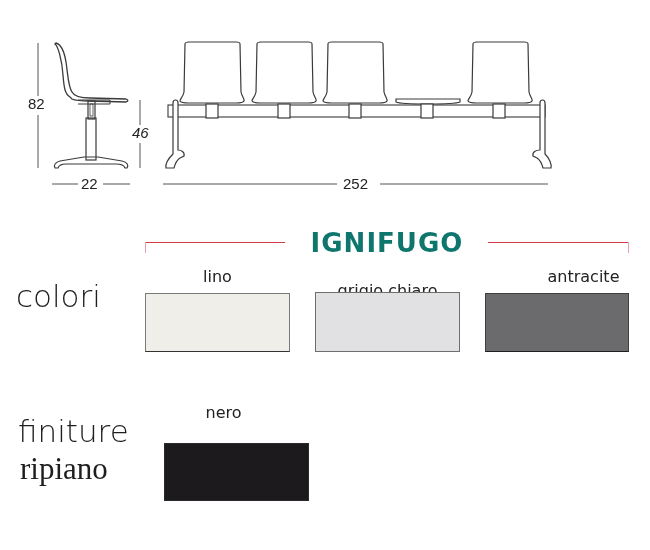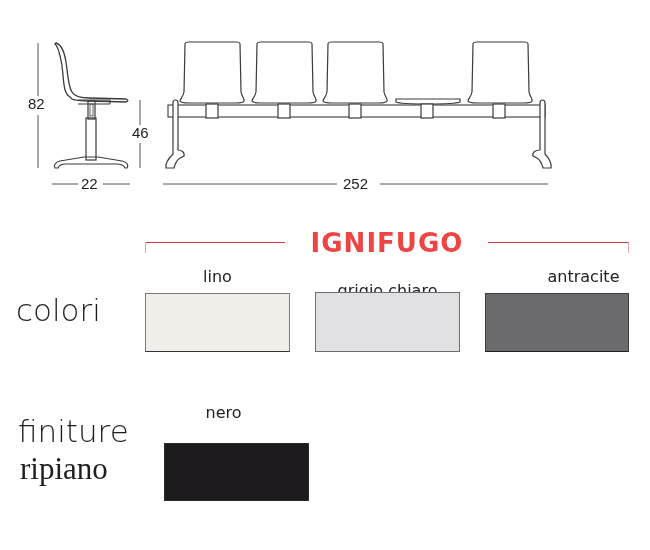--- a/index.html
+++ b/index.html
@@ -5,21 +5,21 @@
   html, body { margin:0; padding:0; background:#ffffff; }
   body { width:650px; height:550px; position:relative; overflow:hidden;
          font-family:"DejaVu Sans", sans-serif; color:#1f1f1f; }
   .drawing { position:absolute; left:0; top:0; width:650px; height:210px; }
   .dim-label { position:absolute; font-family:"Liberation Sans", sans-serif;
                font-size:15px; color:#222; background:#fff; line-height:16px; padding:0 2px;text-align:center; }
   .bracket { position:absolute; border-top:1.5px solid #d23a46; }
   .bracket-tick { position:absolute; width:0; border-left:1.5px solid #e8a2a9; height:11px; }
   .ignifugo { position:absolute; left:296px; top:228px; width:182px; text-align:center;
               font-family:"DejaVu Sans", sans-serif; font-weight:bold; font-size:26px;
-              letter-spacing:1px; color:#ef4444; line-height:30px; }
+              letter-spacing:1px; color:#0f766e; line-height:30px; }
   .section-label { position:absolute; font-family:"DejaVu Sans", sans-serif;
                    font-size:31px; color:#1e1e1e; line-height:36px; font-weight:300; }
   .swatch-label { position:absolute; text-align:center; font-size:16px; color:#222;
                   line-height:22px; font-family:"DejaVu Sans", sans-serif; }
   .swatch { position:absolute; box-sizing:border-box; }
 </style>
 </head>
 <body>
 
 <svg class="drawing" width="650" height="210" viewBox="0 0 650 210" fill="none" stroke="#3a3a3a" stroke-width="1.2">
@@ -67,31 +67,31 @@
 
     <path d="M473,44 C473,42 475,42 477,42 L524,42 C526,42 528,42 528,44 L529,92 C530,97 533,99 532,101 C531,103 528,103 524,103 L477,103 C472,103 469,103 468,101 C468,99 471,97 472,92 Z" fill="#fff"></path>
     <rect x="493" y="104" width="12" height="14" fill="#fff"></rect>
   </g>
 
   <line x1="163" y1="184" x2="337" y2="184" stroke="#555" stroke-width="1"></line>
   <line x1="380" y1="184" x2="548" y2="184" stroke="#555" stroke-width="1"></line>
 </svg>
 
 <div class="dim-label" style="left:26px; top:96px;">82</div>
-<div class="dim-label" style="left:130px; top:125px;">46</div>
+<div class="dim-label" style="left:130px; top:125px;font-style:italic;">46</div>
 <div class="dim-label" style="left:79px; top:176px;">22</div>
 <div class="dim-label" style="left:341px; top:176px;">252</div>
 
 <div class="bracket" style="left:145px; top:242px; width:140px;"></div>
 <div class="bracket-tick" style="left:145px; top:242px;"></div>
 <div class="bracket" style="left:488px; top:242px; width:141px;"></div>
 <div class="bracket-tick" style="left:628px; top:242px;"></div>
 <div class="ignifugo">IGNIFUGO</div>
 
-<div class="section-label" style="left:16px; top:292px;">colori</div>
+<div class="section-label" style="left:16px; top:278px;">colori</div>
 
 <div class="swatch-label" style="left:145px; top:266px; width:145px;">lino</div>
 <div class="swatch" style="left:145px; top:293px; width:145px; height:59px; background:#efeee9; border:1.5px solid #7a7a7a; border-bottom-color:#333;"></div>
 
 <div class="swatch-label" style="left:305px; top:280px; width:165px;">grigio chiaro</div>
 <div class="swatch" style="left:315px; top:292px; width:145px; height:60px; background:#e1e1e3; border:1.5px solid #6e6e6e;"></div>
 
 <div class="swatch-label" style="left:511px; top:266px; width:145px;">antracite</div>
 <div class="swatch" style="left:485px; top:293px; width:144px; height:59px; background:#6b6b6d; border:1.5px solid #3f3f40; border-bottom-color:#1e1e1e;"></div>
 

